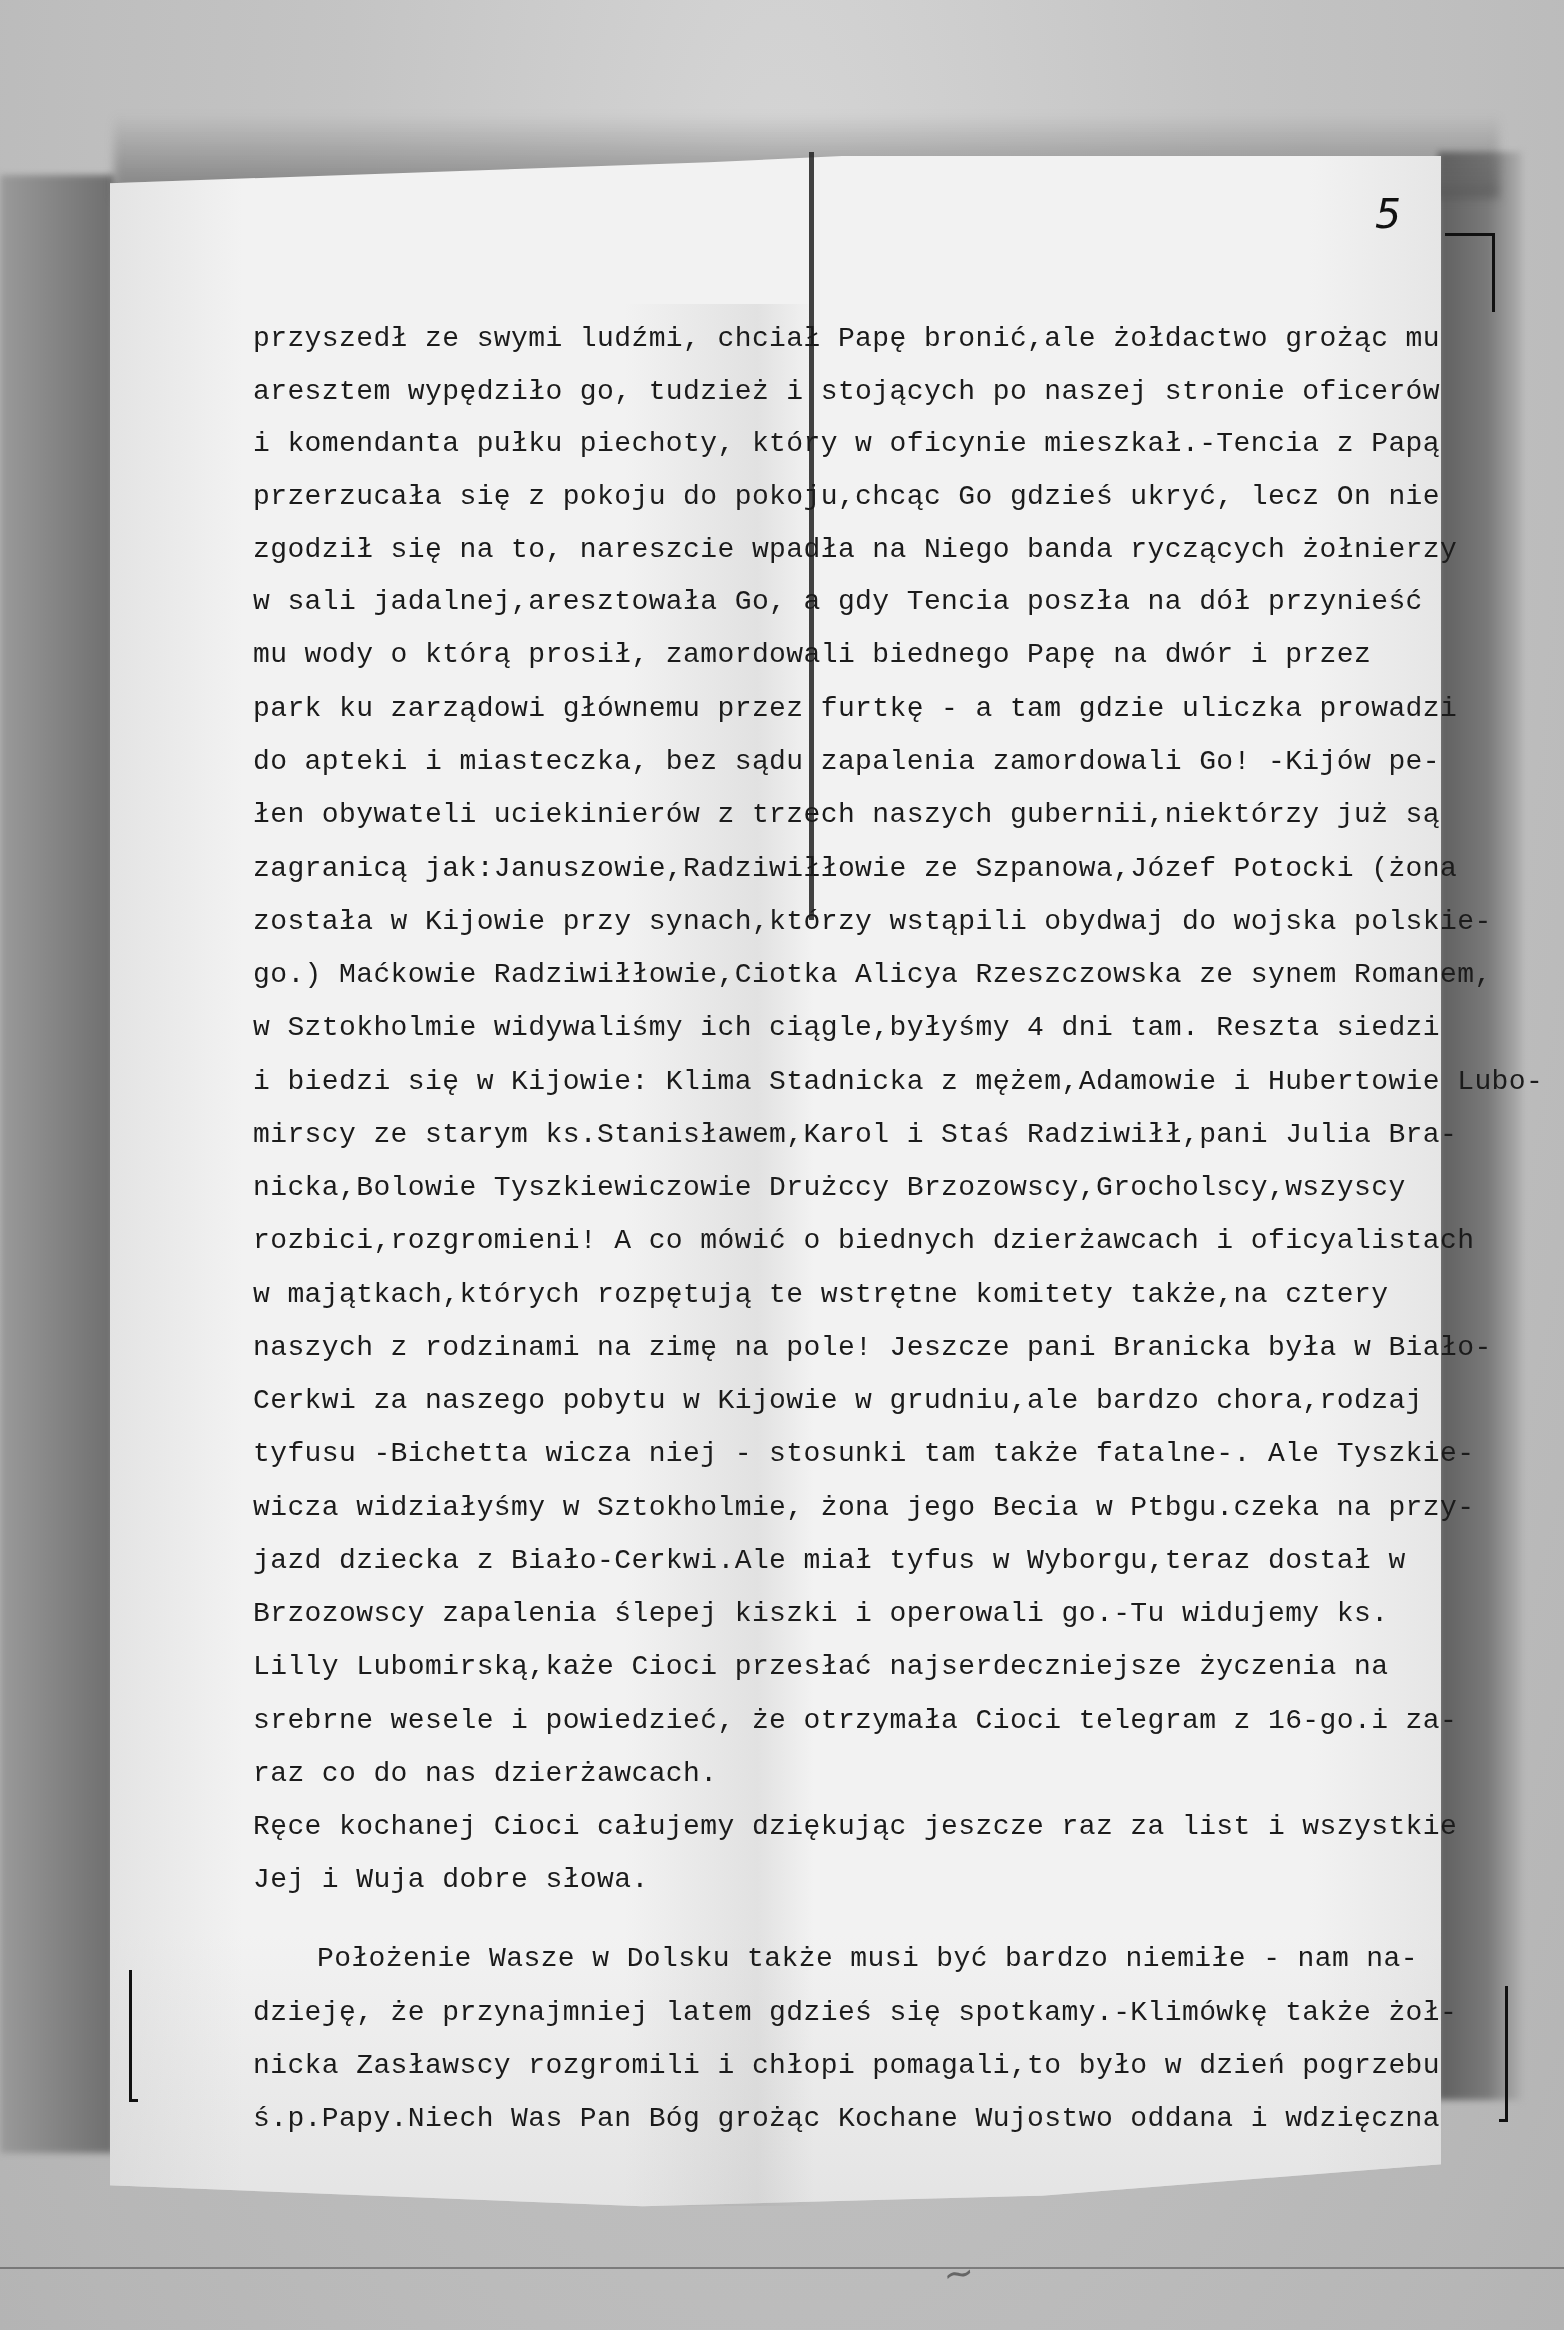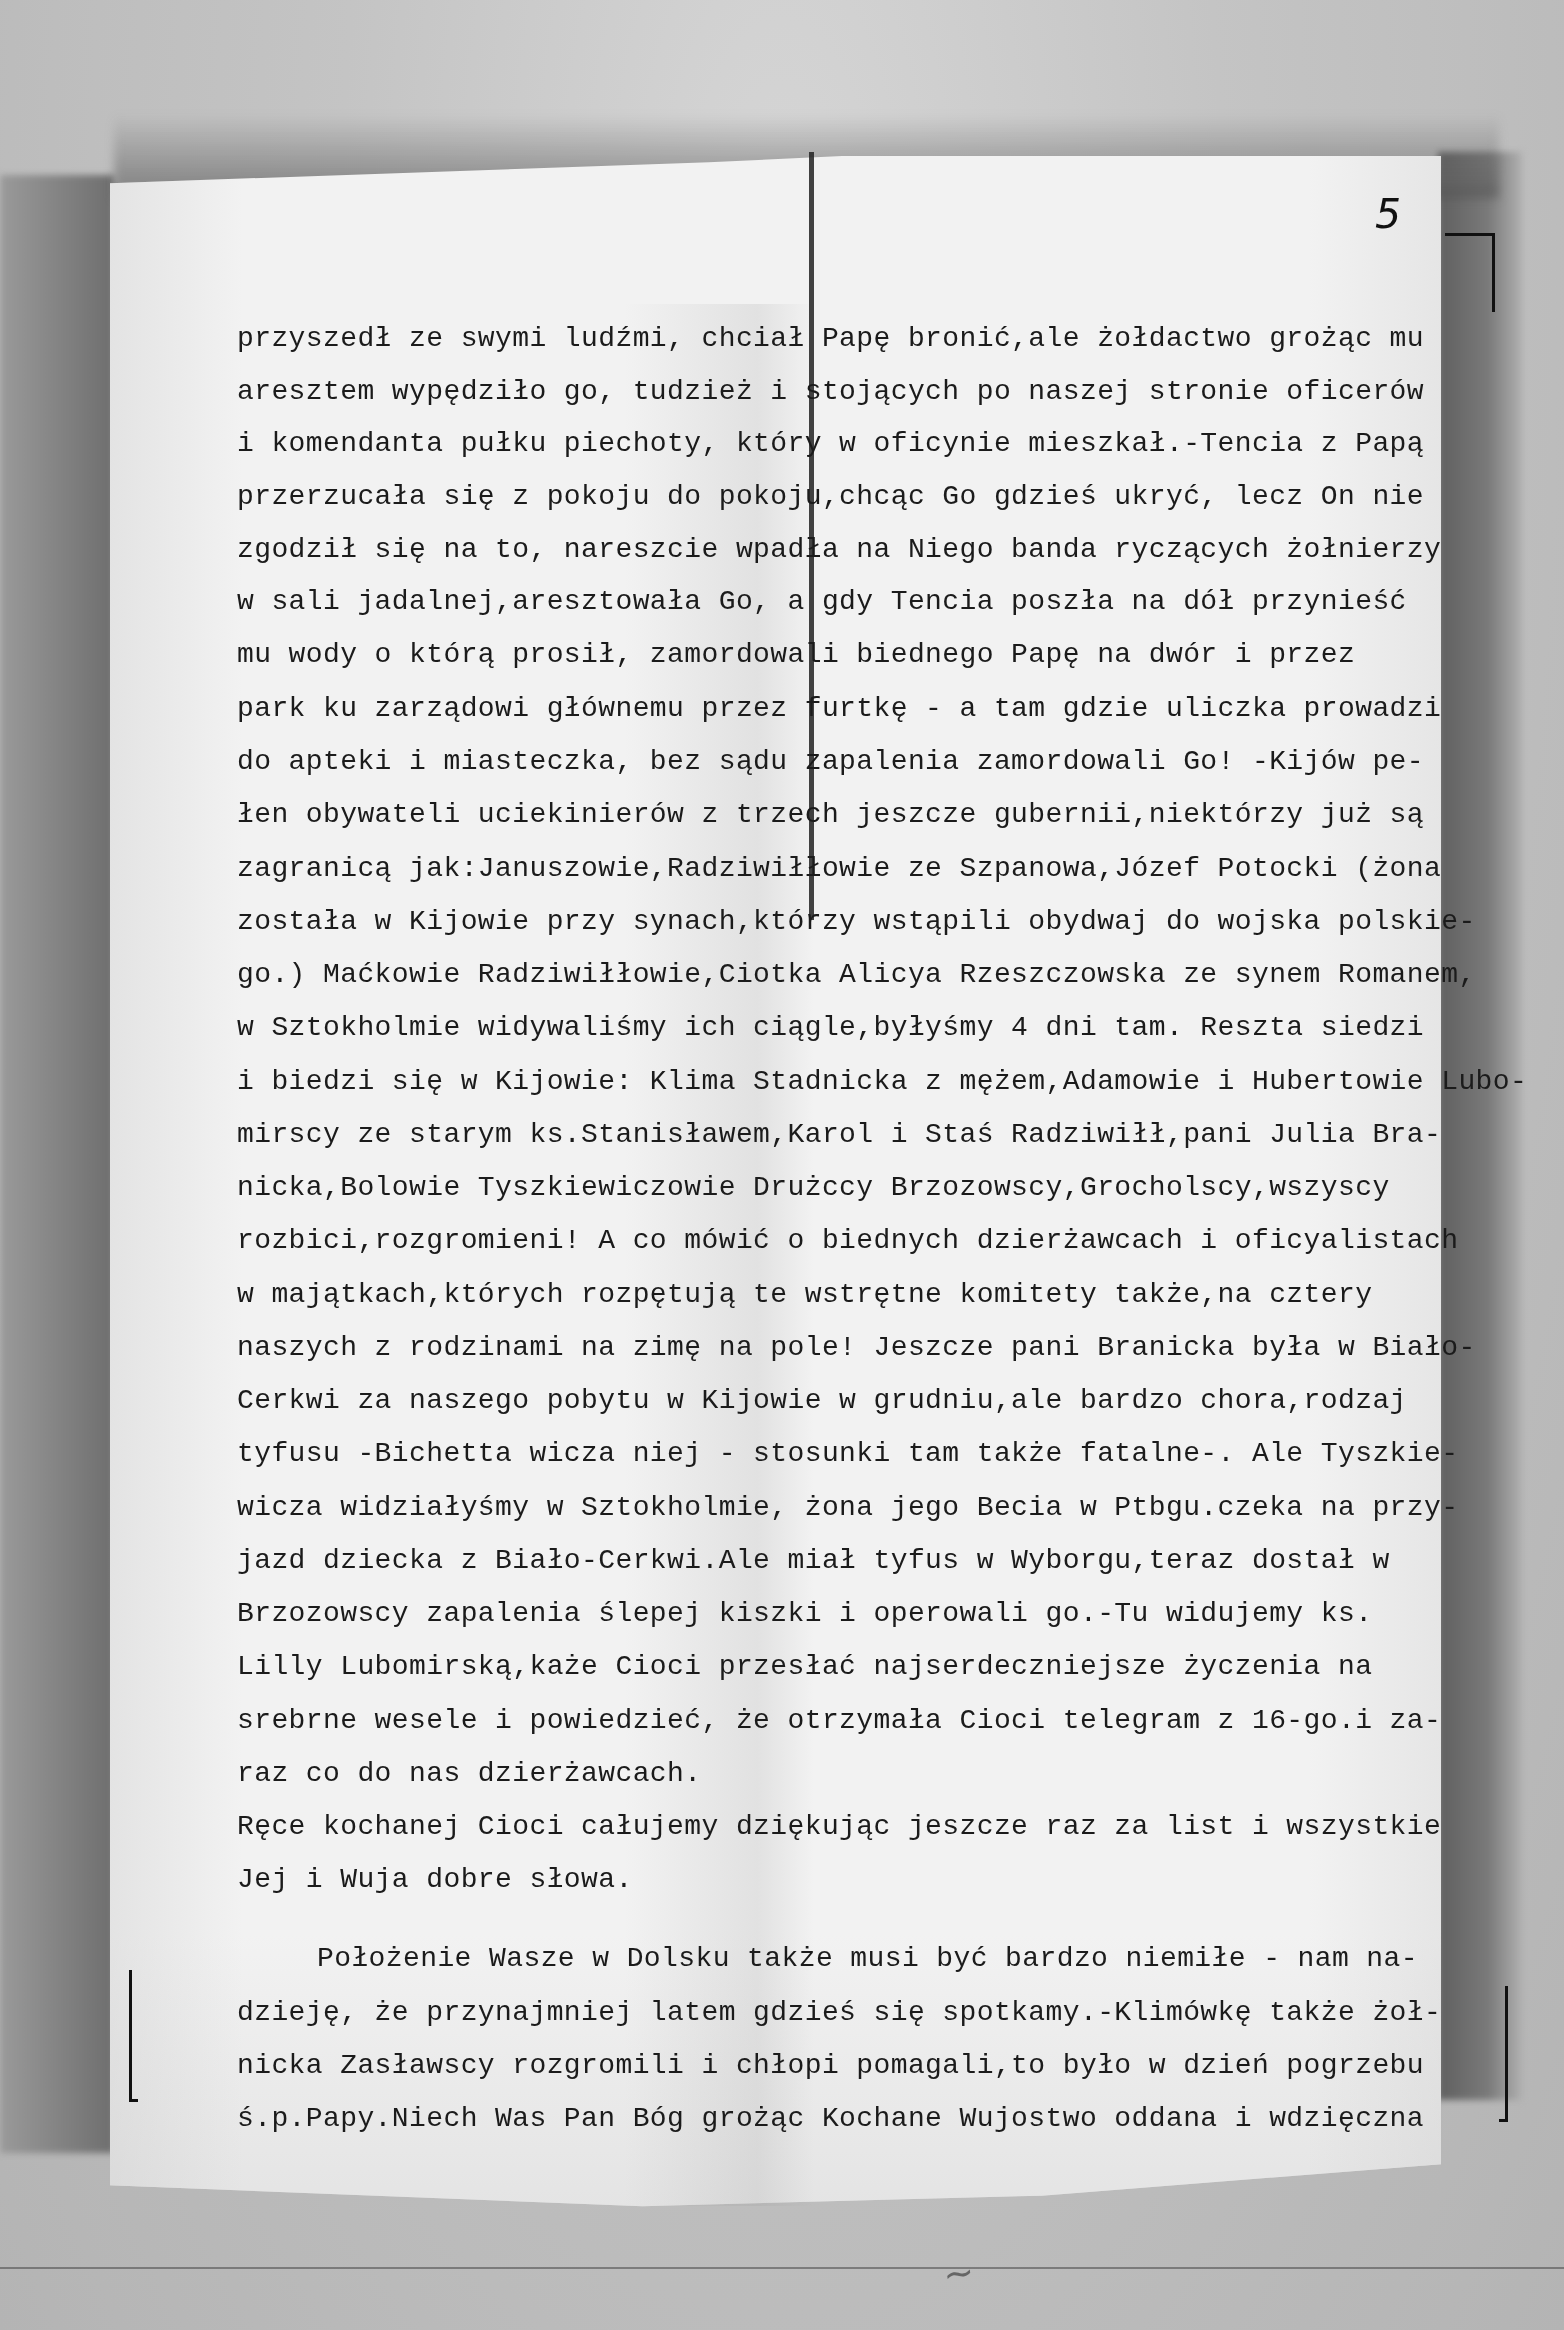--- a/index.html
+++ b/index.html
@@ -50,21 +50,21 @@
       position: absolute; border-color: #111; border-style: solid;
     }
     .bracket-tr { left: 1445px; top: 233px; width: 47px; height: 76px; border-width: 3.8px 3.8px 0 0; }
     .bracket-bl { left: 129px; top: 1970px; width: 6px; height: 129px; border-width: 0 0 3.8px 3.8px; }
     .bracket-br { left: 1499px; top: 1986px; width: 6px; height: 133px; border-width: 0 3.8px 3.8px 0; }
     .text-body {
       position: absolute; left: 237px; top: 320px; width: 1187px;
       color: #1b1b1b; font-size: 28px; letter-spacing: 0.4px;
     }
     .line {
-      position: absolute; left: 0; white-space: nowrap; height: 38px; line-height: 38px;
+      position: absolute; left: 16px; white-space: nowrap; height: 38px; line-height: 38px;
     }
     .bottom-mark {
       position: absolute; left: 943px; top: 2252px;
       font-family: "DejaVu Sans", sans-serif; font-size: 37px; color: #666; transform: rotate(-8deg);
     }
     .rule-bottom {
       position: absolute; left: 0; top: 2267px; width: 1564px; height: 1.5px; background: rgba(60,60,60,0.5);
     }
   </style>
 </head>
@@ -87,21 +87,21 @@
 <div class="text-body">
   <div class="line" style="top:0px">przyszedł ze swymi ludźmi, chciał Papę bronić,ale żołdactwo grożąc mu</div>
   <div class="line" style="top:53px">aresztem wypędziło go, tudzież i stojących po naszej stronie oficerów</div>
   <div class="line" style="top:105px">i komendanta pułku piechoty, który w oficynie mieszkał.-Tencia z Papą</div>
   <div class="line" style="top:158px">przerzucała się z pokoju do pokoju,chcąc Go gdzieś ukryć, lecz On nie</div>
   <div class="line" style="top:211px">zgodził się na to, nareszcie wpadła na Niego banda ryczących żołnierzy</div>
   <div class="line" style="top:263px">w sali jadalnej,aresztowała Go, a gdy Tencia poszła na dół przynieść</div>
   <div class="line" style="top:316px">mu wody o którą prosił, zamordowali biednego Papę na dwór i przez</div>
   <div class="line" style="top:370px">park ku zarządowi głównemu przez furtkę - a tam gdzie uliczka prowadzi</div>
   <div class="line" style="top:423px">do apteki i miasteczka, bez sądu zapalenia zamordowali Go! -Kijów pe-</div>
-  <div class="line" style="top:476px">łen obywateli uciekinierów z trzech jeszcze gubernii,niektórzy już są</div>
+  <div class="line" style="top:476px">łen obywateli uciekinierów z trzech naszych gubernii,niektórzy już są</div>
   <div class="line" style="top:530px">zagranicą jak:Januszowie,Radziwiłłowie ze Szpanowa,Józef Potocki (żona</div>
   <div class="line" style="top:583px">została w Kijowie przy synach,którzy wstąpili obydwaj do wojska polskie-</div>
   <div class="line" style="top:636px">go.) Maćkowie Radziwiłłowie,Ciotka Alicya Rzeszczowska ze synem Romanem,</div>
   <div class="line" style="top:689px">w Sztokholmie widywaliśmy ich ciągle,byłyśmy 4 dni tam. Reszta siedzi</div>
   <div class="line" style="top:743px">i biedzi się w Kijowie: Klima Stadnicka z mężem,Adamowie i Hubertowie Lubo-</div>
   <div class="line" style="top:796px">mirscy ze starym ks.Stanisławem,Karol i Staś Radziwiłł,pani Julia Bra-</div>
   <div class="line" style="top:849px">nicka,Bolowie Tyszkiewiczowie Drużccy Brzozowscy,Grocholscy,wszyscy</div>
   <div class="line" style="top:902px">rozbici,rozgromieni! A co mówić o biednych dzierżawcach i oficyalistach</div>
   <div class="line" style="top:956px">w majątkach,których rozpętują te wstrętne komitety także,na cztery</div>
   <div class="line" style="top:1009px">naszych z rodzinami na zimę na pole! Jeszcze pani Branicka była w Biało-</div>

